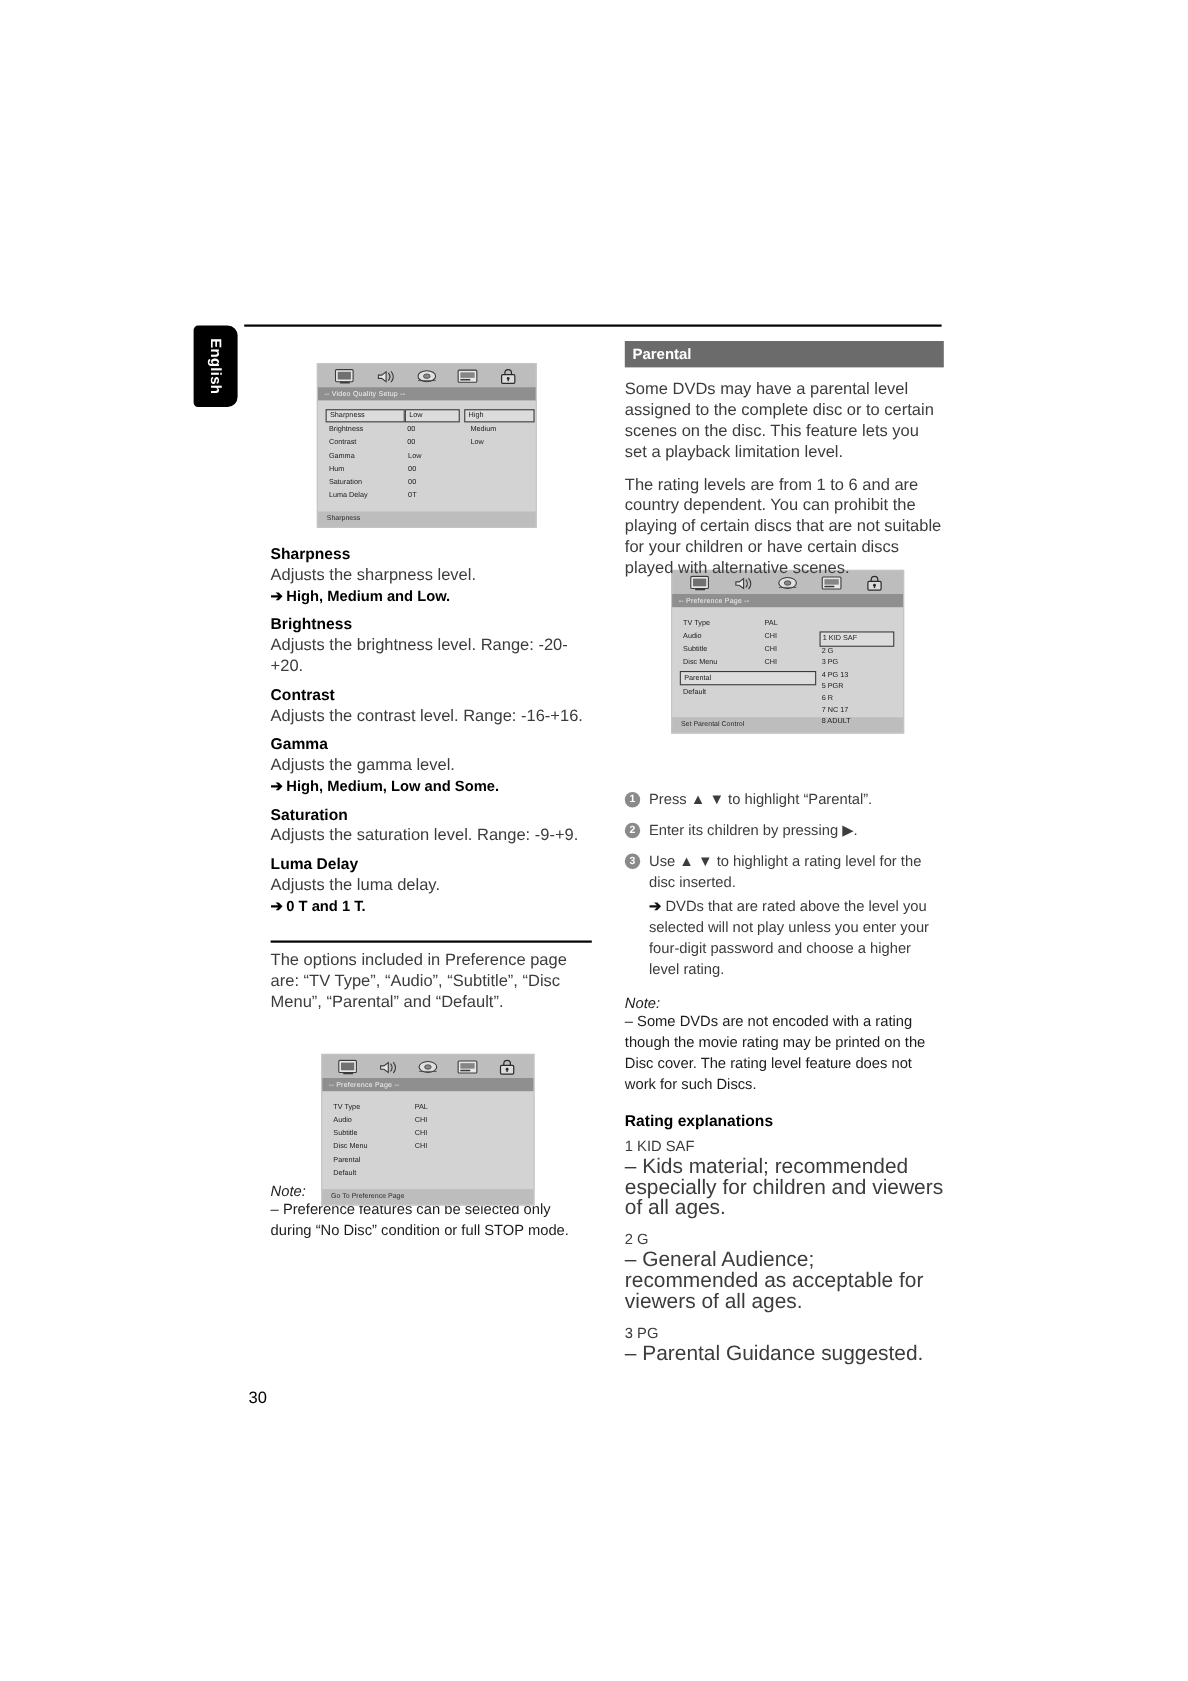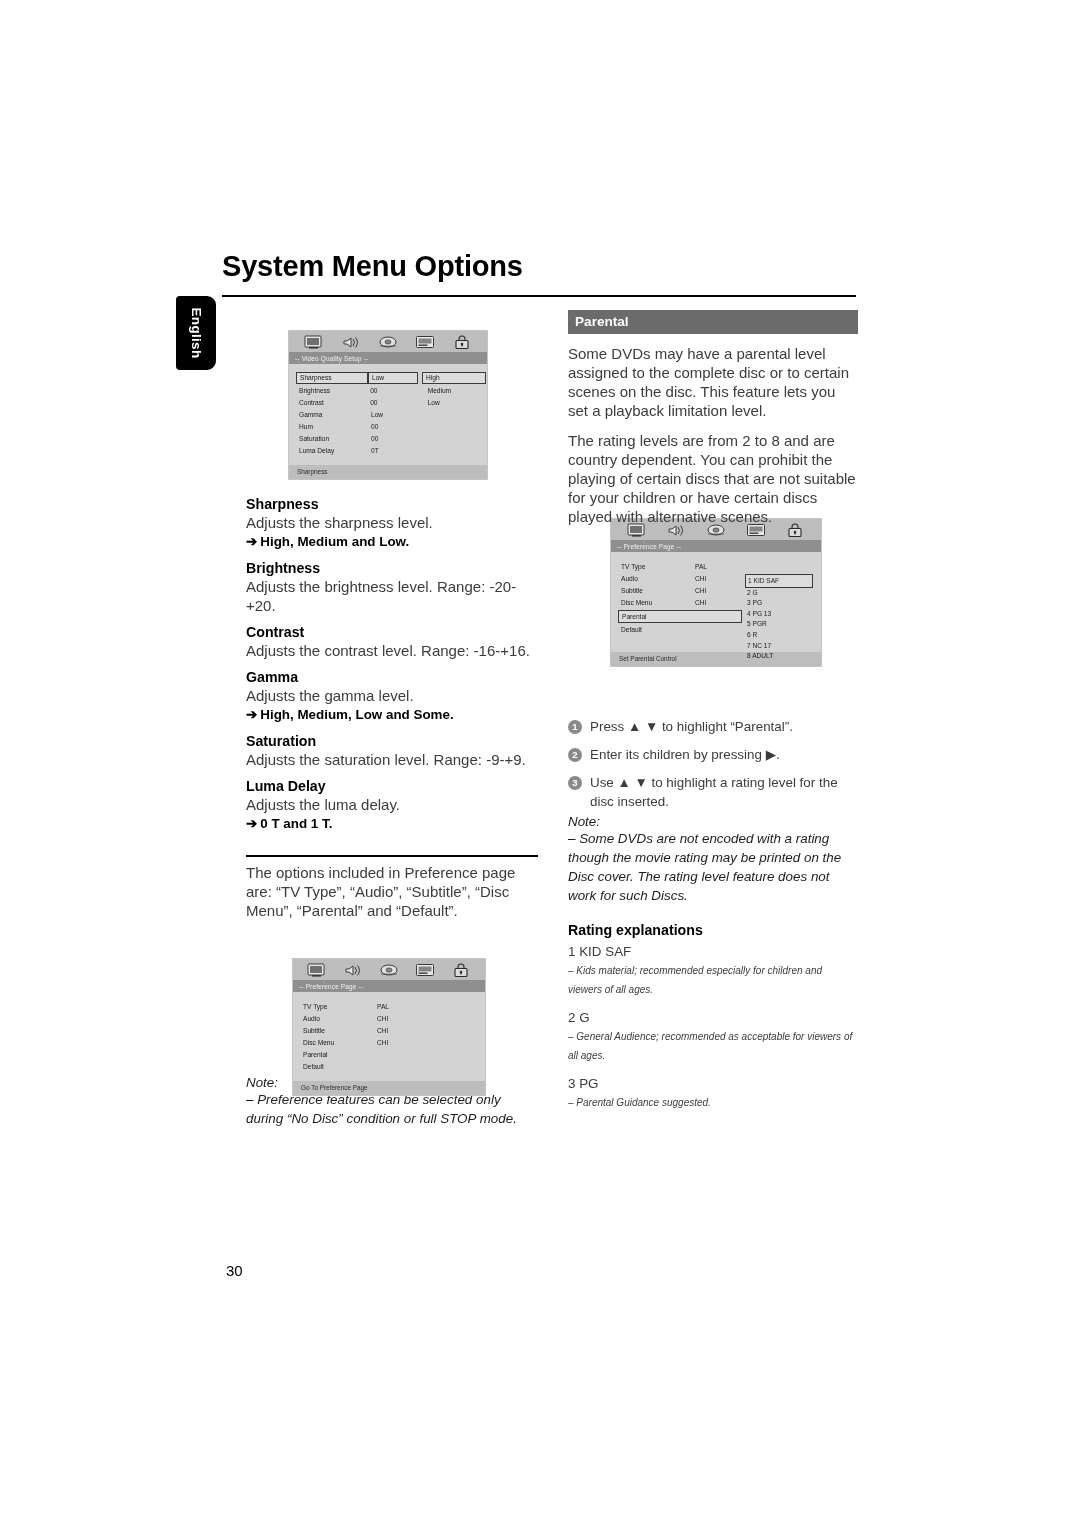--- a/index.html
+++ b/index.html
@@ -75,21 +75,21 @@
   .arrow-line b{ font-weight:bold; }
 
   .sec-head{
     font-size:20px; font-weight:bold; color:#000;
     margin:0 0 9px 0;
   }
   .sec-rule{ width:292px; height:1.8px; background:#000; margin:0 0 6px 0; }
 
   .note-title{ font-size:13.4px; font-style:italic; color:#1d1d1d; margin:0; }
   .note-body{
-    font-size:13.4px; font-style:italic; line-height:19px;
+    font-size:13.4px; line-height:19px;
     color:#1d1d1d; margin:0;
   }
 
   
   .section-bar{
     background:#6b6b6b; color:#fff;
     font-size:13.6px; font-weight:bold;
     padding:4px 7px 5px 7px;
     margin-bottom:10px;
   }
@@ -106,21 +106,21 @@
     background:#8a8a8a; color:#fff;
     font-size:9.5px; font-weight:bold;
     line-height:14px; text-align:center;
     flex:0 0 14px; margin:3px 8px 0 0;
   }
   .step-text{ font-size:13.4px; line-height:19px; color:#3c3c3c; }
   .step-text .ar{ font-weight:bold; color:#111; }
 
   .rating-head{ font-size:14.2px; font-weight:bold; color:#000; margin:0 0 4px 0; }
   .rating-code{ font-size:13.4px; color:#3c3c3c; margin:0; line-height:19px;}
-  .rating-desc{ font-size:10px; color:#3c3c3c; margin:0 0 9px 0; line-height:19px;font-style:italic;}
+  .rating-desc{ font-size:19px; color:#3c3c3c; margin:0 0 9px 0; line-height:19px;}
 
   
   .osd{
     background:#d3d3d3;
     border:1px solid #c4c4c4;
     font-family:"Liberation Sans", sans-serif;
     color:#1a1a1a;
     position:relative;
   }
   .osd-icons{
@@ -194,21 +194,20 @@
 </style>
 </head>
 <body>
 
 <div id="page">
 
   <div class="lang-tab">
     <span>English</span>
   </div>
 
-  <div class="page-title">System Menu Options</div>
   <div class="title-rule"></div>
 
   <div class="osd" id="osd-video">
     <div class="osd-icons">
       <div class="osd-icon">
         <svg width="20" height="15" viewBox="0 0 20 15">
             <rect x="1" y="1" width="16" height="11" rx="1" fill="#e8e8e8" stroke="#3a3a3a" stroke-width="1"></rect>
             <rect x="3" y="3" width="12" height="7" fill="#707070"></rect>
             <rect x="5" y="12" width="9" height="1.6" fill="#3a3a3a"></rect>
           </svg>
@@ -472,39 +471,40 @@
       </div>
     </div>
     <div class="osd-footer">Set Parental Control</div>
   </div>
 
   <div class="col-right">
 
     <div class="section-bar">Parental</div>
 
     <p class="body-text">Some DVDs may have a parental level assigned to the complete disc or to certain scenes on the disc. This feature lets you set a playback limitation level.</p>
-    <p class="body-text">The rating levels are from 2 to 8 and are country dependent. You can prohibit the playing of certain discs that are not suitable for your children or have certain discs played with alternative scenes.</p>
+    <p class="body-text">The rating levels are from 1 to 6 and are country dependent. You can prohibit the playing of certain discs that are not suitable for your children or have certain discs played with alternative scenes.</p>
 
     <div style="height:180px"></div>
 
 
     <div class="step-row">
       <div class="step-num">1</div>
       <div class="step-text">Press ▲ ▼  to highlight “Parental”.</div>
     </div>
 
     <div class="step-row">
       <div class="step-num">2</div>
       <div class="step-text">Enter its children by pressing ▶.</div>
     </div>
 
     <div class="step-row" style="margin-bottom:3px;">
       <div class="step-num">3</div>
       <div class="step-text">Use ▲ ▼  to highlight a rating level for the disc inserted.</div>
     </div>
+    <p class="step-text" style="margin:0 0 14px 22px;"><span class="ar">➔</span> <span>DVDs that are rated above the level you selected will not play unless you enter your four-digit password and choose a higher level rating.</span></p>
 
     <p class="note-title">Note:</p>
     <p class="note-body" style="margin-bottom:17px;">–  Some DVDs are not encoded with a rating though the movie rating may be printed on the Disc cover. The rating level feature does not work for such Discs.</p>
 
     <div class="rating-head">Rating explanations</div>
 
     <p class="rating-code">1 KID SAF</p>
     <p class="rating-desc">–   Kids material; recommended especially for children and viewers of all ages.</p>
 
     <p class="rating-code">2 G</p>

